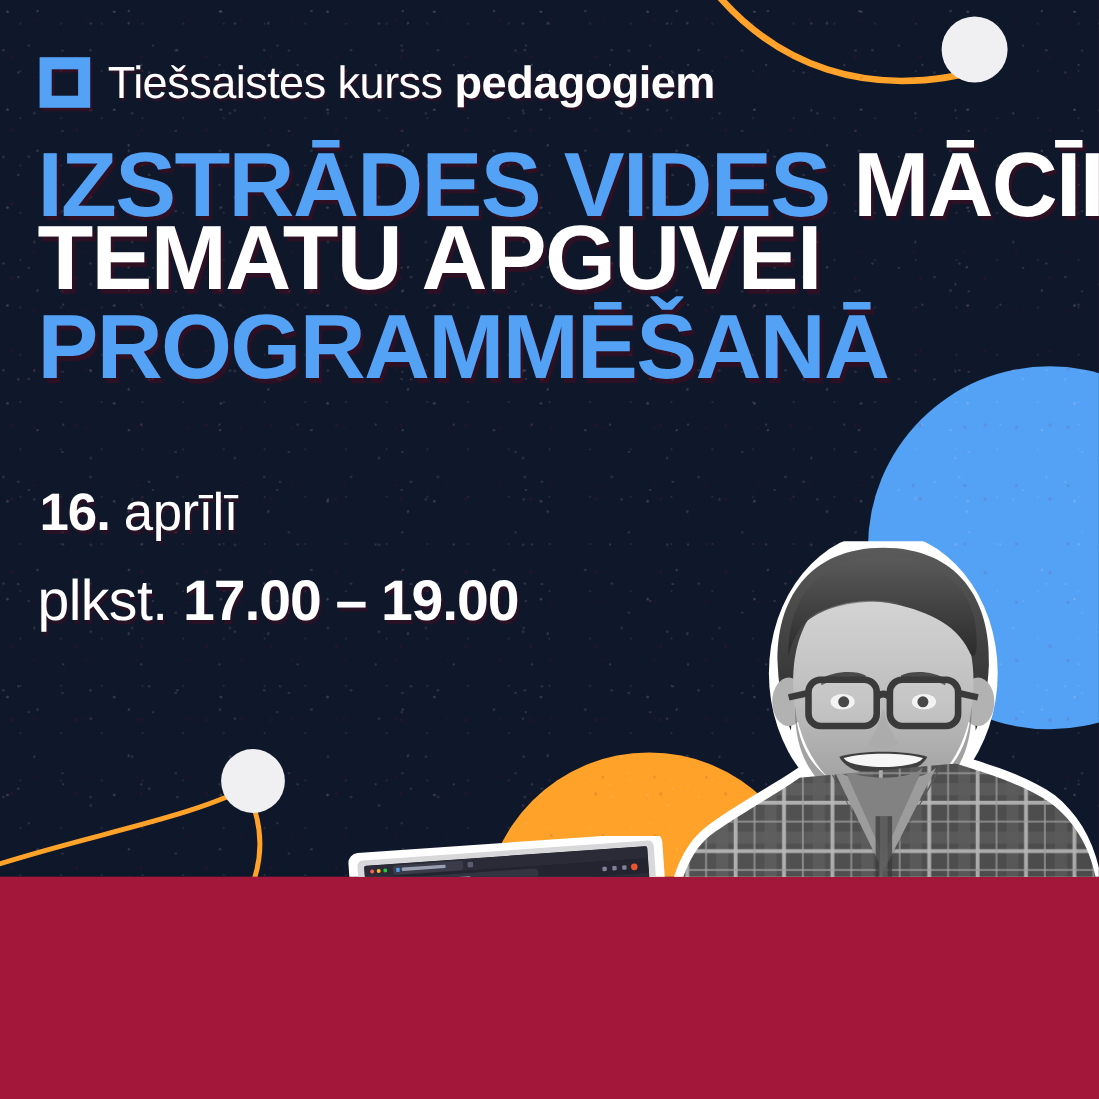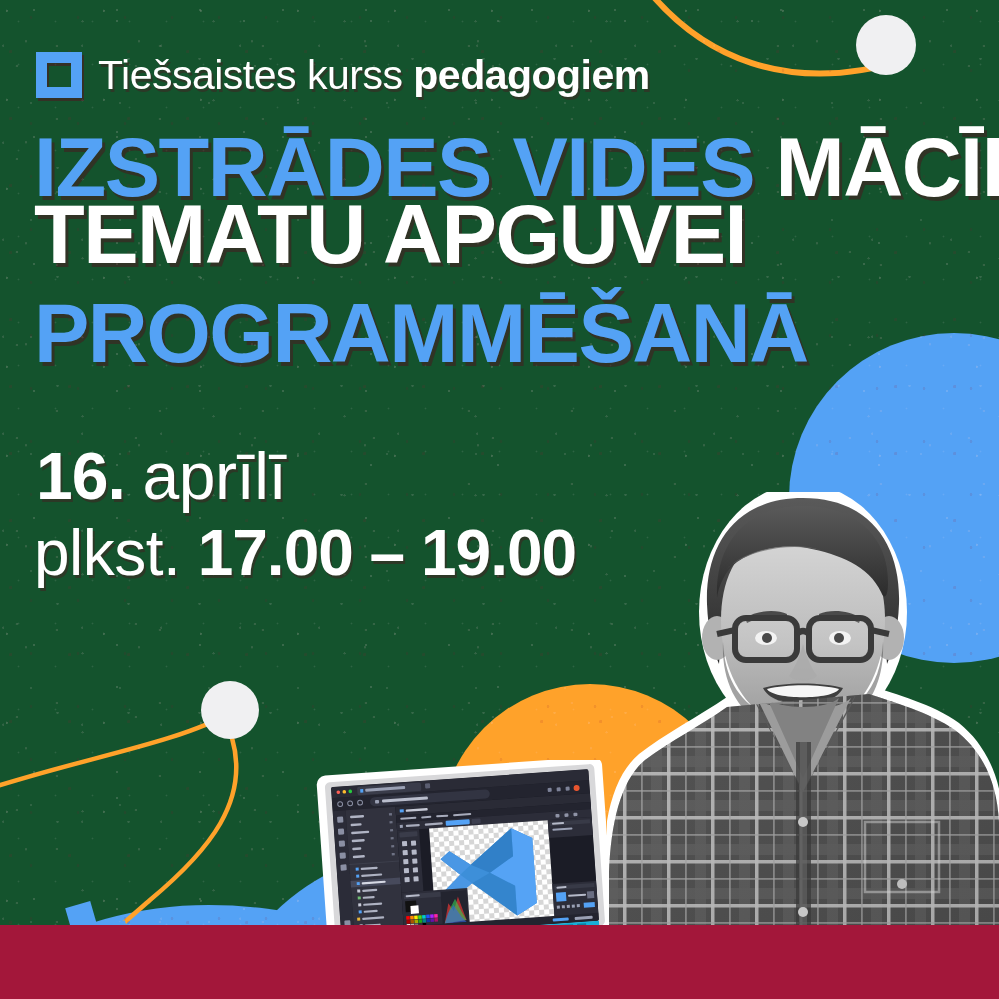--- a/index.html
+++ b/index.html
@@ -1,22 +1,22 @@
 <!DOCTYPE html>
 <html><head>
 <meta charset="utf-8">
 <style>
   * { margin:0; padding:0; box-sizing:border-box; }
   html,body { width:999px; height:999px; overflow:hidden; background:#A3173A; }
   body { font-family:"Liberation Sans", sans-serif; }
 
   #poster{
     position:relative;
-    width:999px; height:925px;
-    background:#14532d;
+    width:999px; height:797px;
+    background:#0f172a;
     overflow:hidden;
     padding-left:24px;
   }
 
   
   .noise{
     position:absolute; inset:0;
     pointer-events:none;
     opacity:.35;
     background-image:
@@ -117,33 +117,33 @@
   .headline{
     position:absolute; left:34px;
     font-weight:bold;
     font-size:83px; line-height:.98;
     letter-spacing:-1.5px;
     white-space:nowrap;
     text-shadow:3px 4px 0 rgba(88,6,26,.42);
   }
   #headline-1{ top:127px; }
   #headline-2{ top:194px; }
-  #headline-3{ top:293px; }
+  #headline-3{ top:275px; }
   .c-blue{ color:#54A2F5;margin-top:48px; }
   .c-white{ color:#FFFFFF; }
 
   #date-line{
     position:absolute; left:36px; top:443px;
-    color:#fff; font-size:66px; line-height:1;
+    color:#fff; font-size:48px; line-height:1;
     white-space:nowrap;
     text-shadow:2px 3px 0 rgba(88,6,26,.35);
   }
   #time-line{
     position:absolute; left:34px; top:521px;
-    color:#fff; font-size:64px; line-height:1;
+    color:#fff; font-size:52px; line-height:1;
     white-space:nowrap;
     text-shadow:2px 3px 0 rgba(88,6,26,.35);
   }
   .strong{ font-weight:bold; letter-spacing:-1px; }
   .light { font-weight:400; letter-spacing:-.5px; }
 
   
   #person{
     position:absolute; left:607px; top:492px;
     width:392px; height:507px;

